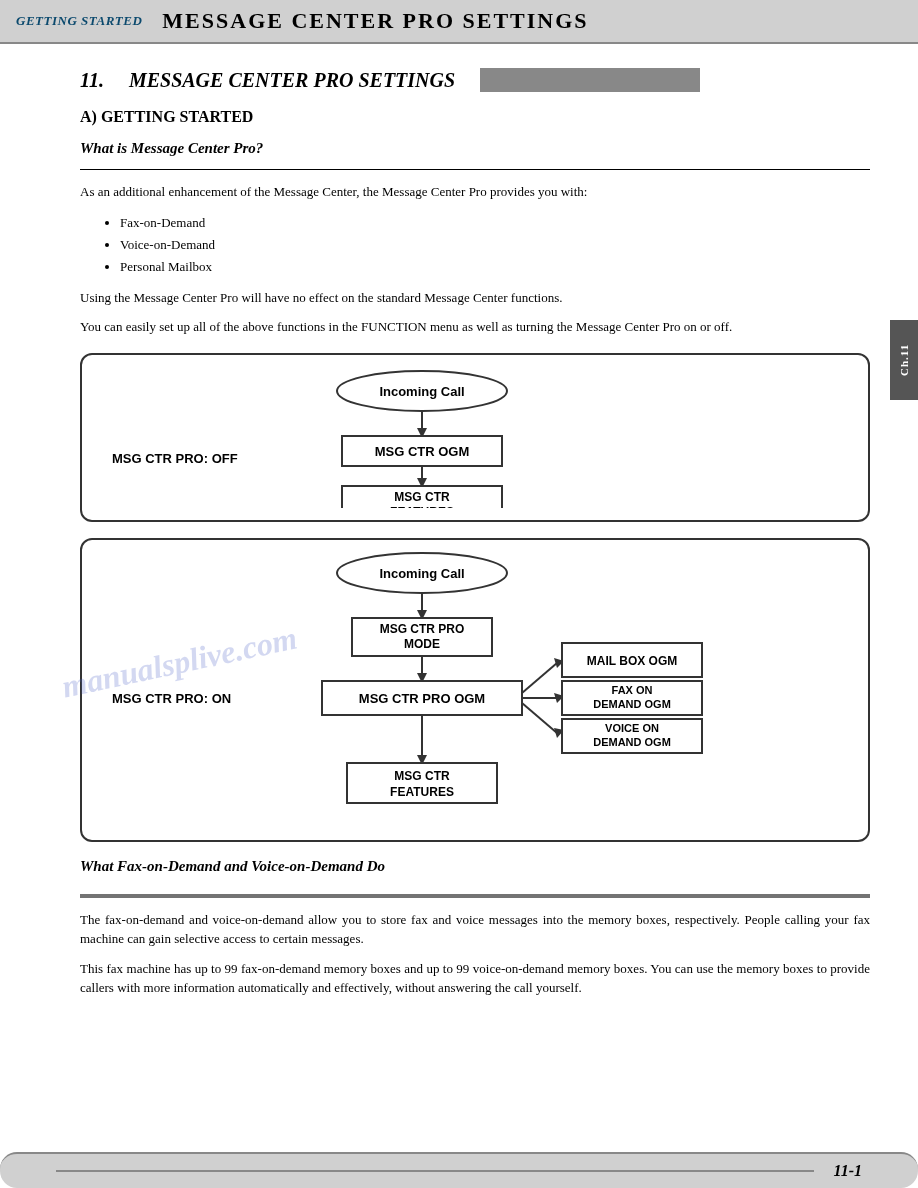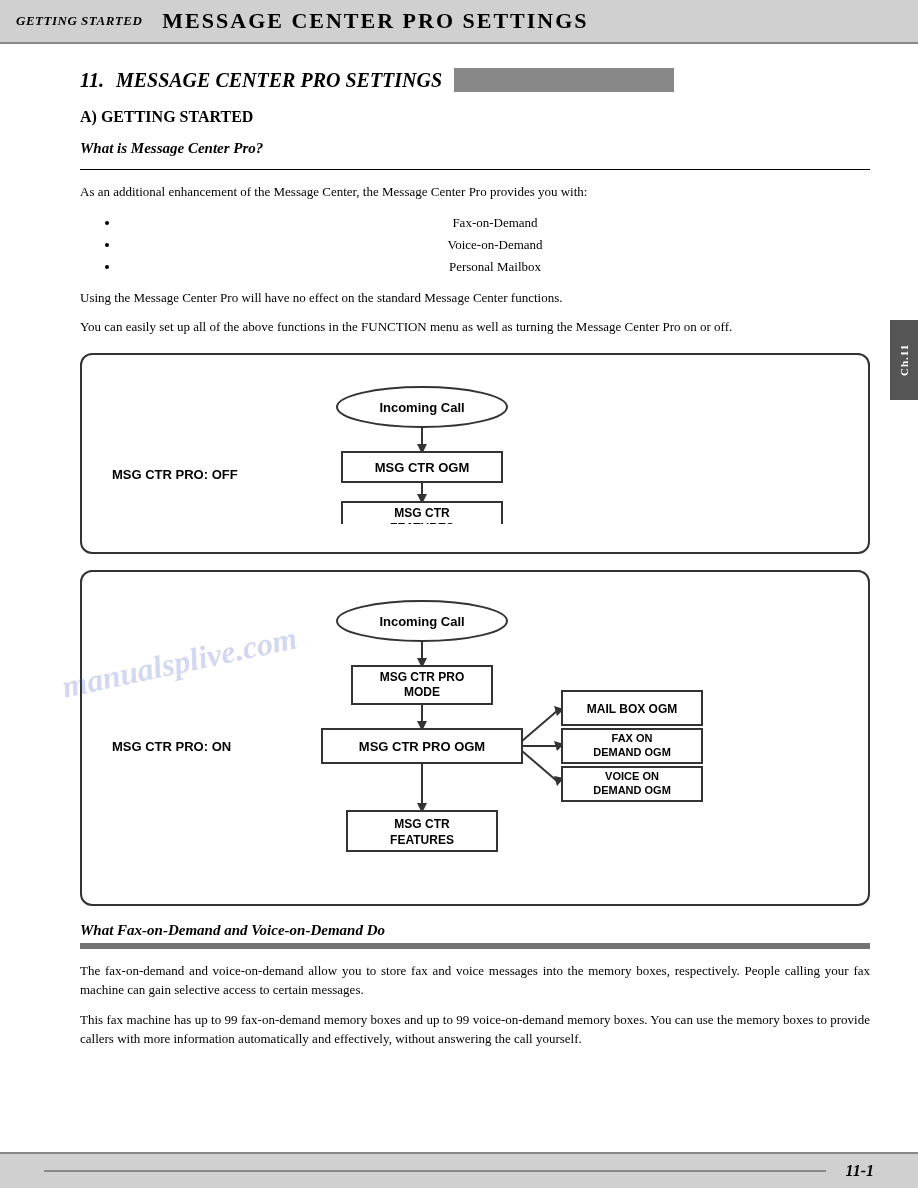--- a/index.html
+++ b/index.html
@@ -19,21 +19,21 @@
       align-items: center;
       background: #d0d0d0;
       border-bottom: 2px solid #888;
       padding: 4px 16px;
       height: 44px;
     }
     .header-left {
       font-size: 13px;
       font-style: italic;
       letter-spacing: 0.5px;
-      color: #000000;
+      color: #0c4a6e;
       font-weight: bold;
     }
     .header-right {
       font-size: 22px;
       font-weight: bold;
       text-transform: uppercase;
       letter-spacing: 2px;
       color: #000;
       margin-left: 20px;
     }
@@ -66,21 +66,21 @@
     }
 
     
     .section-title {
       font-size: 20px;
       font-weight: bold;
       font-style: italic;
       margin-bottom: 16px;
       display: flex;
       align-items: center;
-      gap: 12px;
+      gap: 25px;
     }
     .section-title-text {
       text-transform: uppercase;
     }
     .section-title-bar {
       display: inline-block;
       background: #888;
       width: 220px;
       height: 24px;
       vertical-align: middle;
@@ -112,28 +112,27 @@
       text-align: justify;
     }
 
     .bullet-list {
       margin: 6px 0 10px 40px;
       font-size: 13px;
       line-height: 1.7;
     }
     .bullet-list li {
       list-style-type: disc;
-      text-align: center;
     }
 
     
     .diagram-box {
       border: 2px solid #333;
       border-radius: 12px;
-      padding: 24px 20px;
+      padding: 8px 20px;
       margin: 16px 0;
       background: #fff;
       position: relative;
     }
 
     
     .watermark {
       position: absolute;
       color: rgba(100, 130, 200, 0.35);
       font-size: 36px;
@@ -145,39 +144,40 @@
       left: 80px;
       z-index: 5;
       white-space: nowrap;
     }
 
     
     .what-fax-heading {
       font-size: 15px;
       font-style: italic;
       font-weight: bold;
-      border-bottom: 6px solid #737373;
-      padding-bottom: 4px;
+      border-bottom: 4px solid #737373;
+      padding-bottom: 19px;
       margin-bottom: 12px;
       margin-top: 16px;
     }
 
     
     .page-footer {
       position: absolute;
       bottom: 0;
       left: 0;
       right: 0;
       background: #d0d0d0;
       border-top: 2px solid #888;
-      padding: 6px 44px;
+      padding: 6px 56px;
       display: flex;
       justify-content: flex-end;
       align-items: center;
       height: 36px;
+      border-radius: 17px;
     }
     .footer-page-num {
       font-size: 16px;
       font-style: italic;
       font-weight: bold;
     }
   </style>
 </head>
 <body>
 

